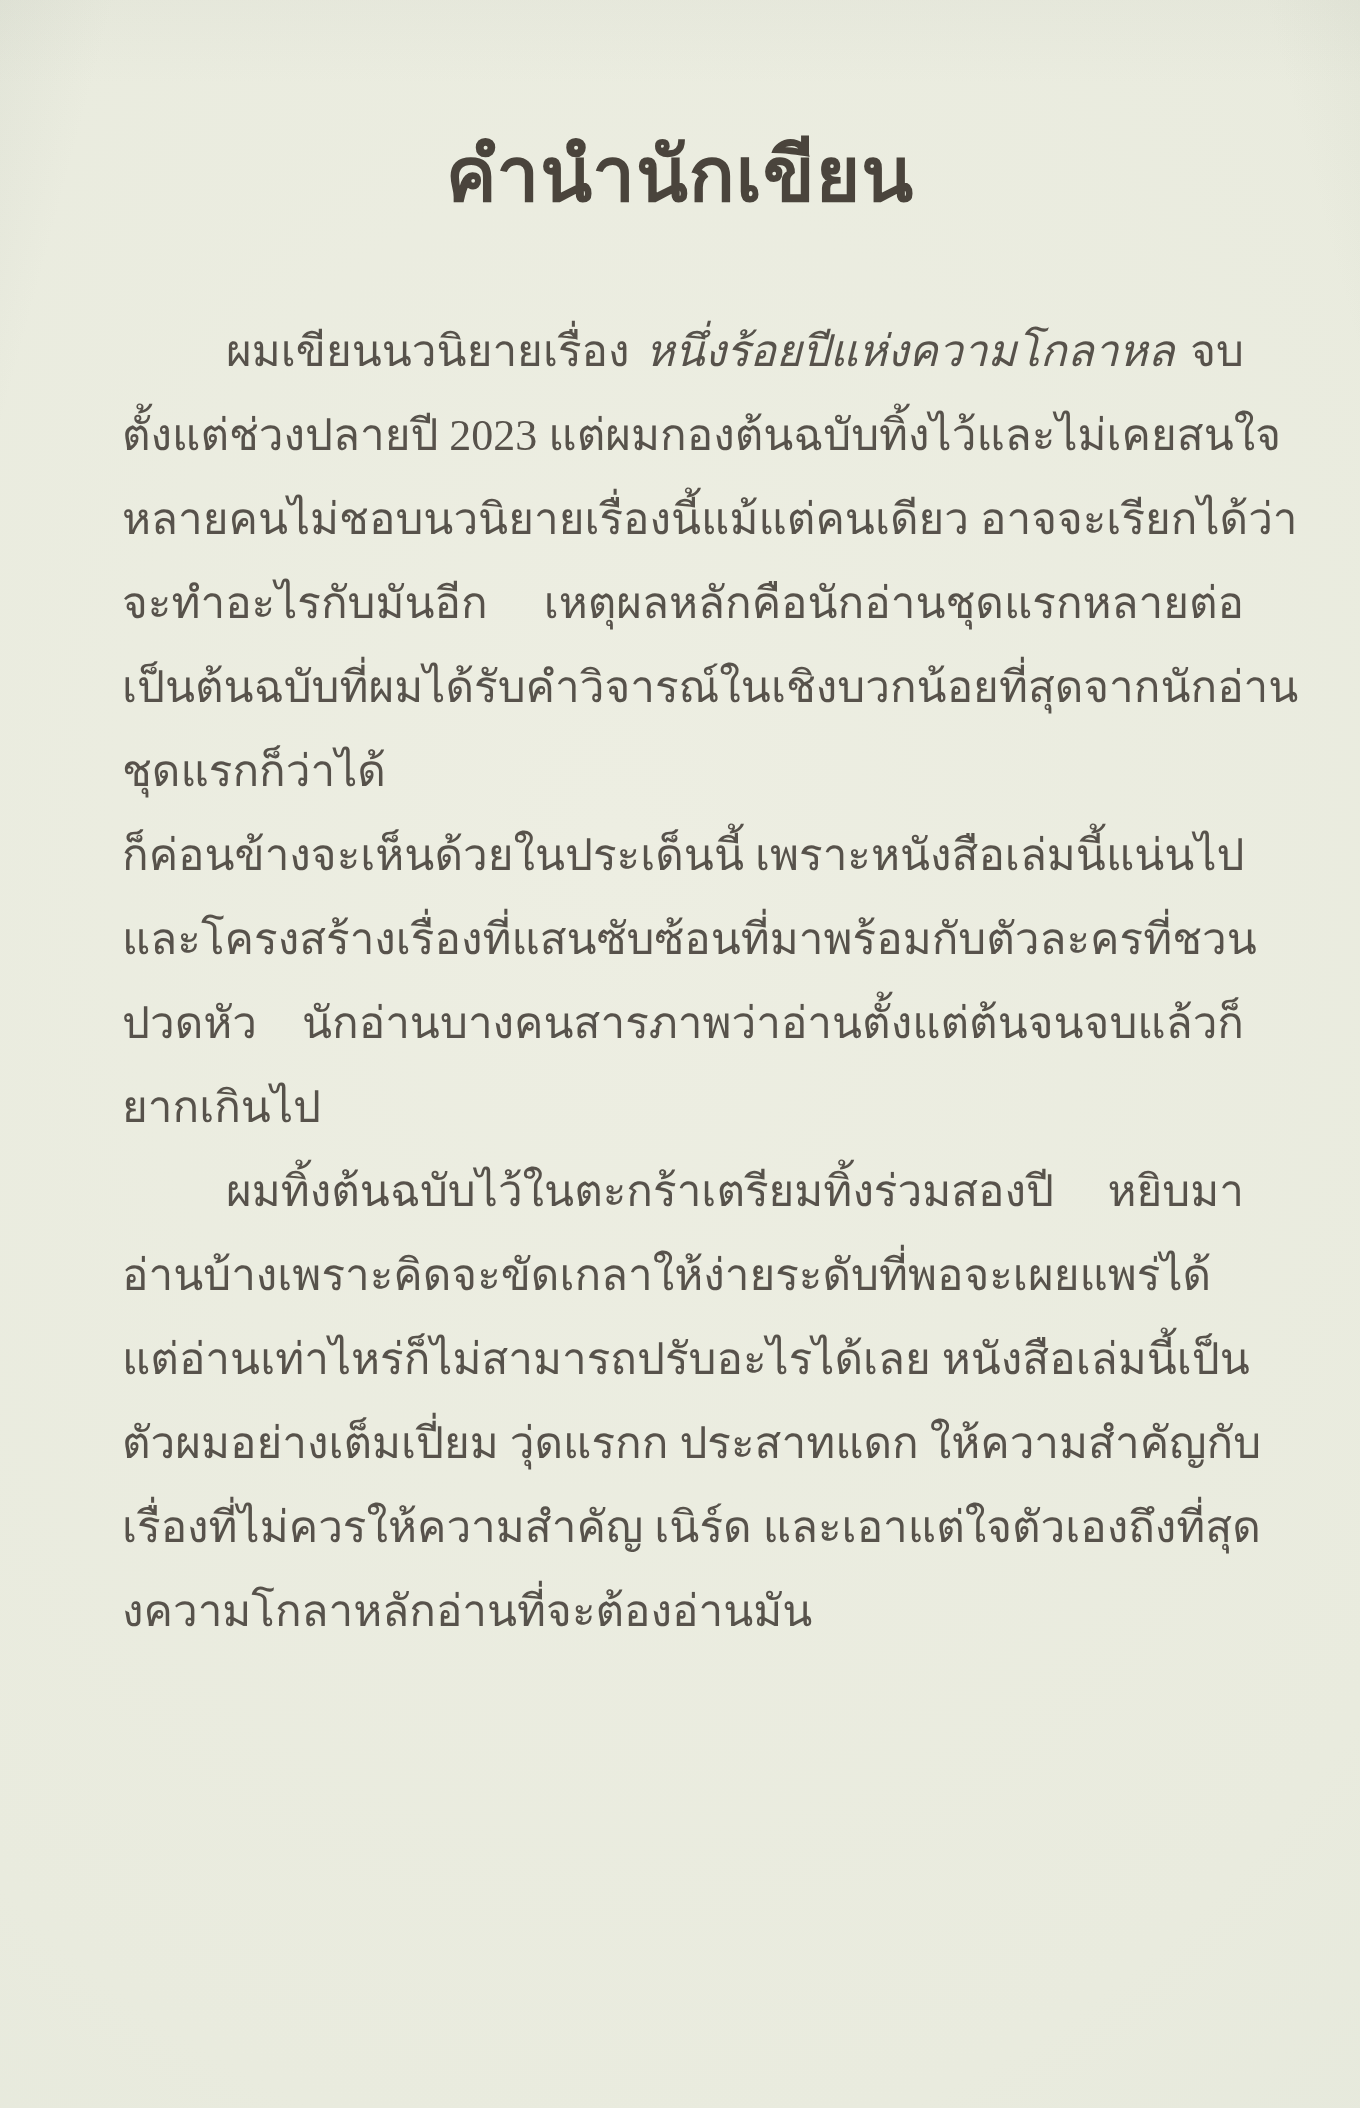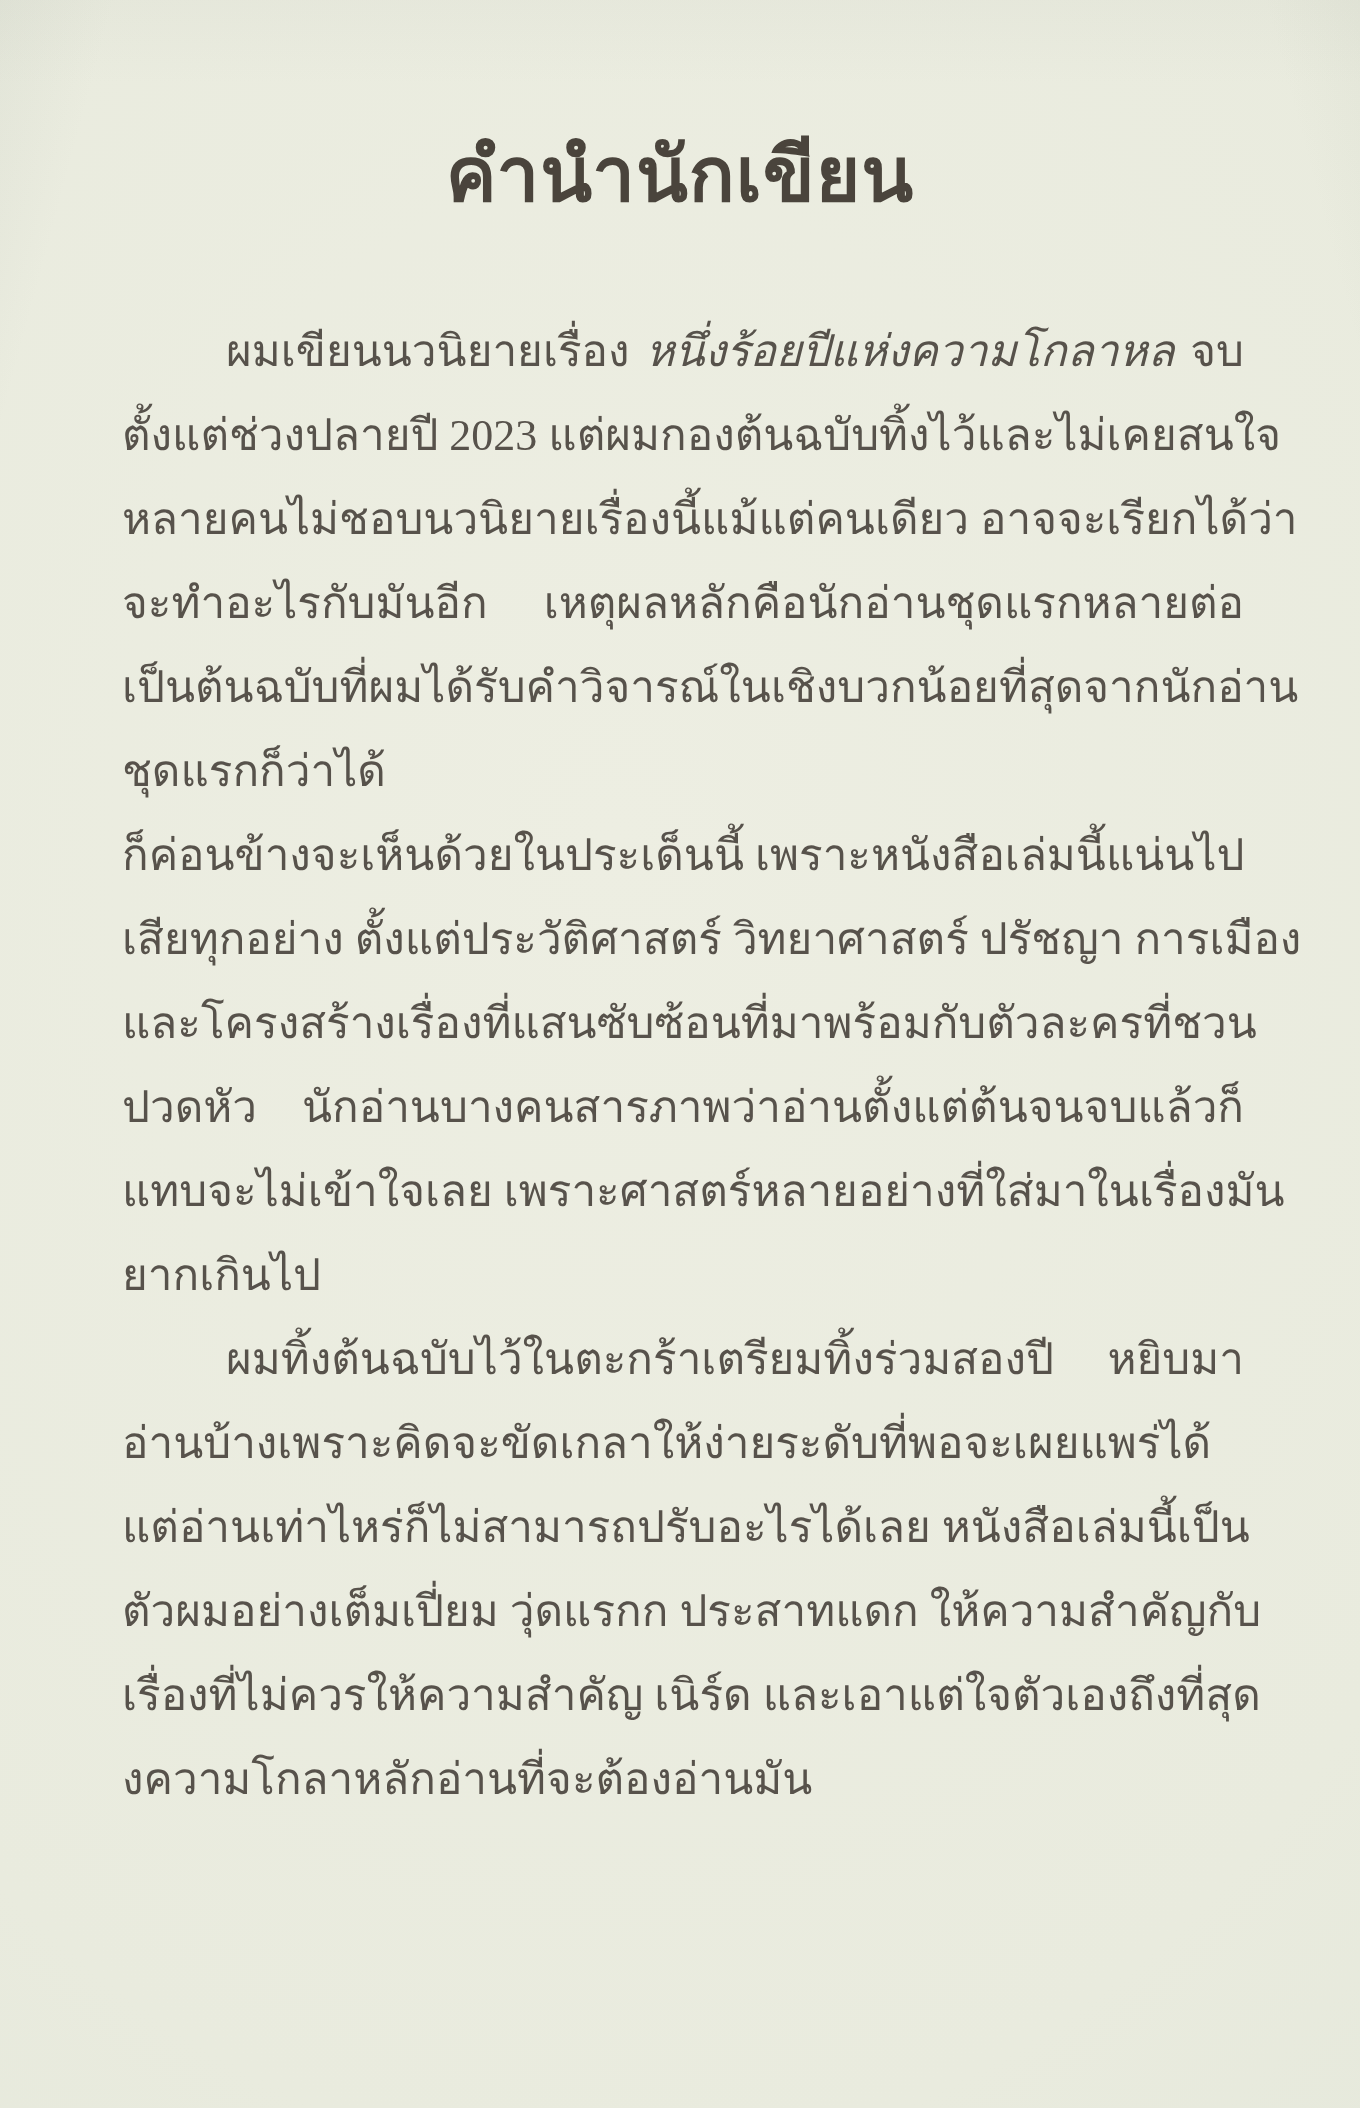--- a/index.html
+++ b/index.html
@@ -90,24 +90,22 @@
       <div class="line indent"><span>ผมเขียนนวนิยายเรื่อง </span><span class="novel-title-em">หนึ่งร้อยปีแห่งความโกลาหล</span><span> จบ</span></div>
       <div class="line">ตั้งแต่ช่วงปลายปี 2023 แต่ผมกองต้นฉบับทิ้งไว้และไม่เคยสนใจ</div>
       <div class="line">หลายคนไม่ชอบนวนิยายเรื่องนี้แม้แต่คนเดียว อาจจะเรียกได้ว่า</div>
       <div class="line">จะทำอะไรกับมันอีก เหตุผลหลักคือนักอ่านชุดแรกหลายต่อ</div>
       <div class="line">เป็นต้นฉบับที่ผมได้รับคำวิจารณ์ในเชิงบวกน้อยที่สุดจากนักอ่าน</div>
       <div class="line last">ชุดแรกก็ว่าได้</div>
     </div>
 
     <div class="para">
       <div class="line">ก็ค่อนข้างจะเห็นด้วยในประเด็นนี้ เพราะหนังสือเล่มนี้แน่นไป</div>
-      <div class="line">เสียทุกอย่าง ตั้งแต่ประวัติศาสตร์ วิทยาศาสตร์ ปรัชญา การเมือง</div>
       <div class="line">และโครงสร้างเรื่องที่แสนซับซ้อนที่มาพร้อมกับตัวละครที่ชวน</div>
       <div class="line">ปวดหัว นักอ่านบางคนสารภาพว่าอ่านตั้งแต่ต้นจนจบแล้วก็</div>
-      <div class="line">แทบจะไม่เข้าใจเลย เพราะศาสตร์หลายอย่างที่ใส่มาในเรื่องมัน</div>
       <div class="line last">ยากเกินไป</div>
     </div>
 
     <div class="para">
       <div class="line indent">ผมทิ้งต้นฉบับไว้ในตะกร้าเตรียมทิ้งร่วมสองปี หยิบมา</div>
       <div class="line">อ่านบ้างเพราะคิดจะขัดเกลาให้ง่ายระดับที่พอจะเผยแพร่ได้</div>
       <div class="line">แต่อ่านเท่าไหร่ก็ไม่สามารถปรับอะไรได้เลย หนังสือเล่มนี้เป็น</div>
       <div class="line">ตัวผมอย่างเต็มเปี่ยม วุ่ดแรกก ประสาทแดก ให้ความสำคัญกับ</div>
       <div class="line">เรื่องที่ไม่ควรให้ความสำคัญ เนิร์ด และเอาแต่ใจตัวเองถึงที่สุด</div>
       <div class="line last">งความโกลาหลักอ่านที่จะต้องอ่านมัน</div>

